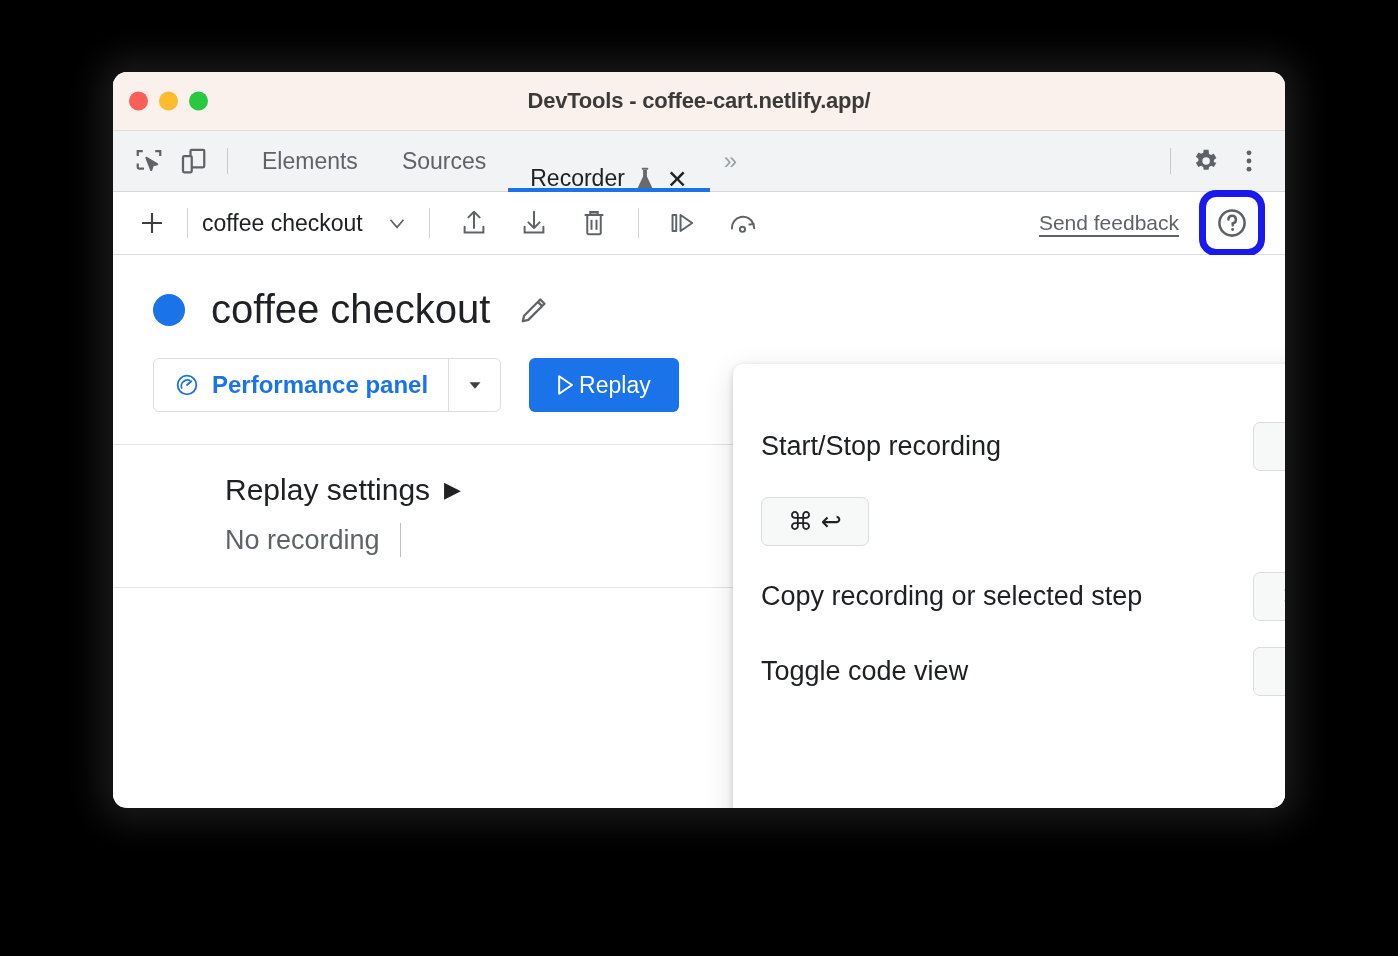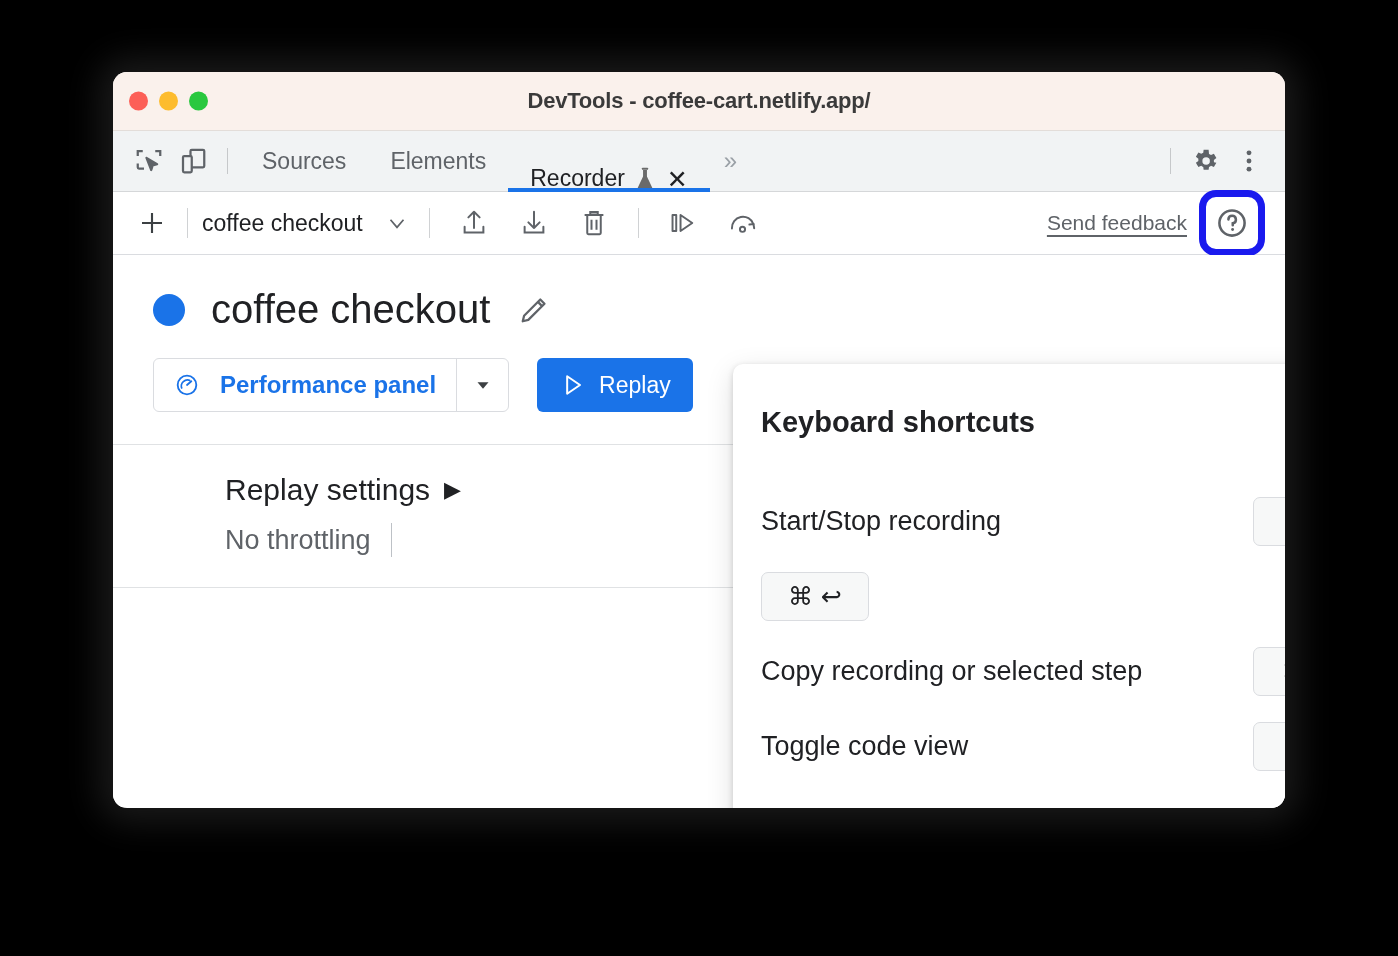--- a/index.html
+++ b/index.html
@@ -150,21 +150,21 @@
     width: 46px; height: 46px;
     display: flex; align-items: center; justify-content: center;
     color: #5f6368;
     margin: 0 7px;
   }
   .toolbar-right {
     margin-left: auto;
     display: flex;
     align-items: center;
     padding-right: 20px;
-    gap: 12px;
+    gap: 20px;
   }
   .send-feedback {
     font-size: 21px;
     color: #5f6368;
     text-decoration: underline;
     text-underline-offset: 5px;
     white-space: nowrap;
   }
   .help-wrap {
     position: relative;
@@ -218,41 +218,40 @@
     align-items: stretch;
     height: 54px;
     border: 1px solid #dadce0;
     border-radius: 6px;
     overflow: hidden;
     background: #fff;
   }
   .perf-main {
     display: flex;
     align-items: center;
-    gap: 20px;
+    gap: 12px;
     padding: 0 20px;
     color: #1a73e8;
     font-size: 24px;
     font-weight: bold;
     white-space: nowrap;
   }
   .perf-arrow {
     width: 52px;
     border-left: 1px solid #dadce0;
     display: flex; align-items: center; justify-content: center;
     color: #3c4043;
   }
   .replay-btn {
     height: 54px;
     min-width: 150px;
     background: #1a73e8;
     border-radius: 6px;
     display: flex;
     align-items: center;
-    gap: 12px;
     padding: 0 22px;
     color: #ffffff;
     font-size: 23px;
     white-space: nowrap;
   }
 
   .section-divider {
     margin-top: 32px;
     border-top: 1px solid #e0e2e4;
   }
@@ -402,25 +401,25 @@
     <div class="tb-icon">
       <svg width="30" height="30" viewBox="0 0 24 24" fill="none" stroke="currentColor" stroke-width="1.8">
         <rect x="10" y="3" width="11" height="14" rx="1"></rect>
         <rect x="4" y="8" width="7" height="13" rx="1" fill="#f1f3f4"></rect>
       </svg>
     </div>
 
     <div class="tb-sep"></div>
 
     <div class="tab">
+      <span>Elements</span>
+    </div>
+
+    <div class="tab">
       <span>Sources</span>
-    </div>
-
-    <div class="tab">
-      <span>Elements</span>
     </div>
 
     <div class="tab active">
       <span>Recorder</span>
       <span class="flask">
         <svg width="22" height="26" viewBox="0 0 20 24" fill="#6a6a6a">
           <rect x="7.2" y="1.5" width="5.6" height="2" rx="0.6"></rect>
           <path d="M8.2 3.6h3.6v6.2l5.0 10.4c0.4 0.9-0.2 1.8-1.2 1.8H4.4c-1.0 0-1.6-0.9-1.2-1.8l5.0-10.4z"></path>
         </svg>
       </span>
@@ -563,40 +562,36 @@
     </div>
 
     <div class="section-divider"></div>
 
     <div class="replay-settings">
       <div class="rs-title">
         <span>Replay settings</span>
         <span class="rs-caret">▶</span>
       </div>
       <div class="rs-sub">
-        <span>No throttling</span>
+        <span>No recording</span>
         <span class="pipe"></span>
       </div>
     </div>
 
     <div class="section-divider2"></div>
 
     <div class="showcode-wrap">
       <div class="showcode-btn">Show code</div>
     </div>
 
     <div class="scrollbar-thumb"></div>
   </div>
 
   <div class="popover">
 
-    <div class="pop-head">
-      <div class="pop-title">Keyboard shortcuts</div>
-
-    </div>
 
     <div class="shortcut-list">
 
       <div class="shortcut-row">
         <div class="sc-label">Start/Stop recording</div>
         <div class="sc-keys">⌘ E</div>
       </div>
 
       <div class="shortcut-row">
         <div class="sc-keys">⌘ ↩</div>

